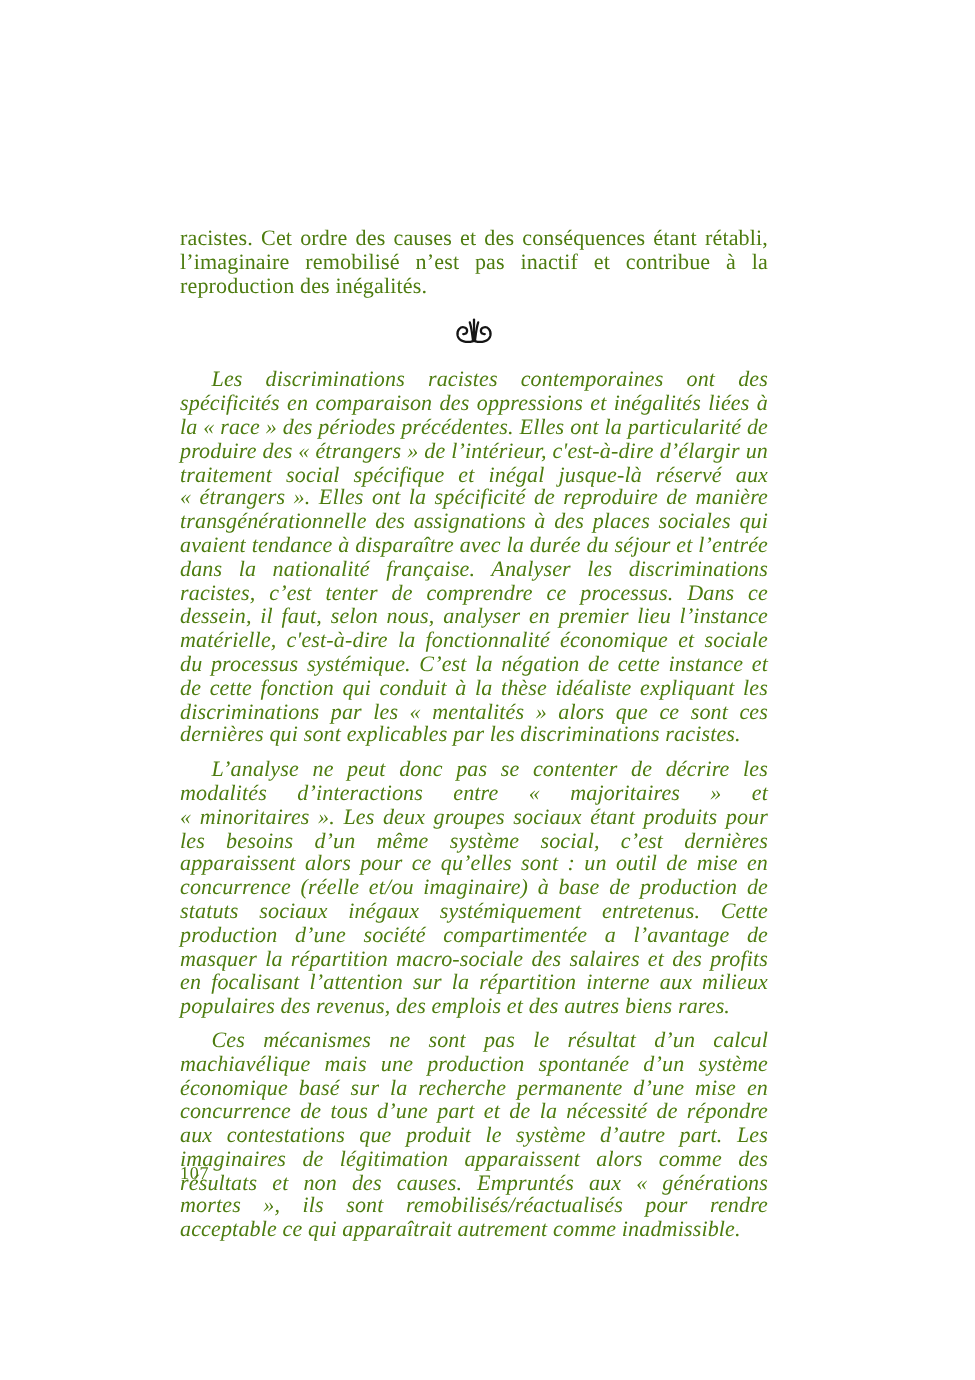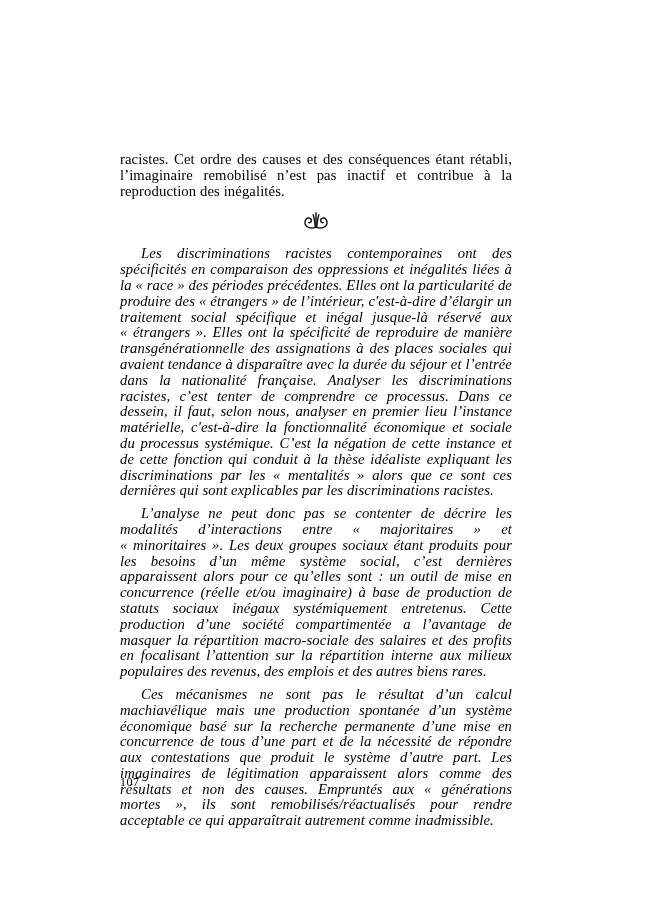--- a/index.html
+++ b/index.html
@@ -7,21 +7,21 @@
     padding: 0;
     background: #ffffff;
   }
   .page {
     position: relative;
     width: 650px;
     height: 920px;
     background: #ffffff;
     overflow: hidden;
     font-family: "Liberation Serif", "DejaVu Serif", serif;
-    color: #000000;
+    color: #4d7c0f;
   }
   .text-block {
     position: absolute;
     left: 120px;
     top: 152px;
     width: 392px;
     text-align: justify;
     font-size: 14.7px;
     line-height: 15.8px;
     letter-spacing: 0.1px;

